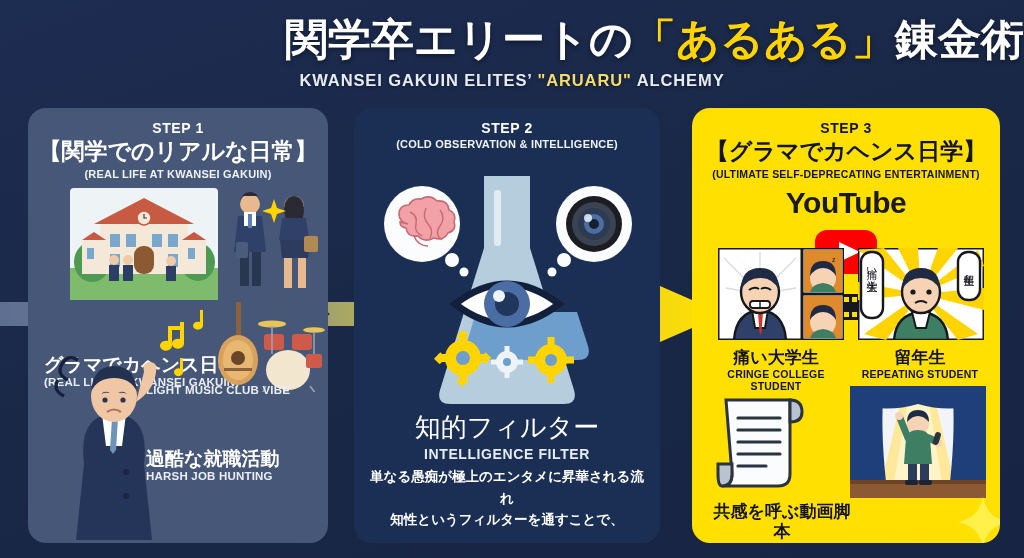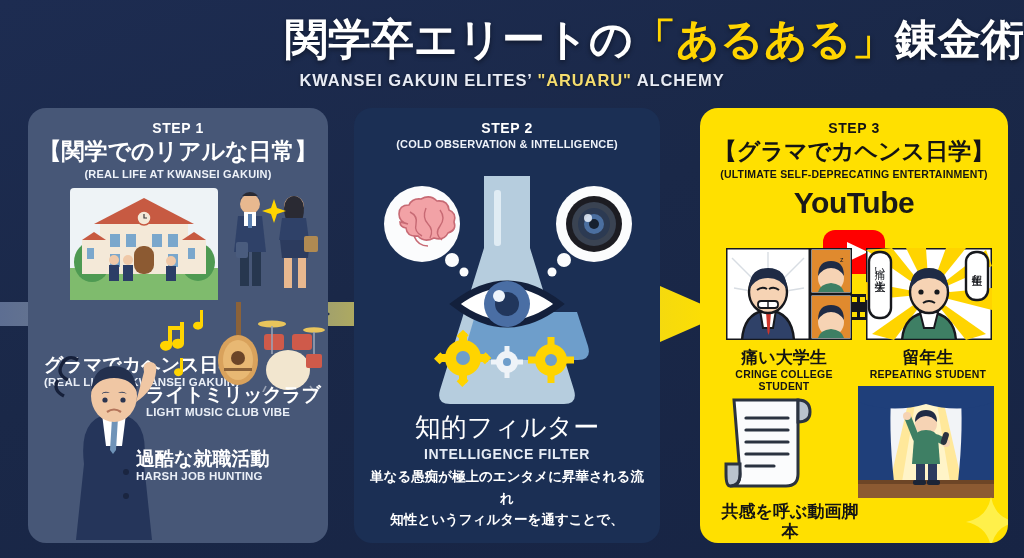--- a/index.html
+++ b/index.html
@@ -41,21 +41,21 @@
   }
 
   
   .panel {
     position: absolute; top: 108px; height: 435px;
     border-radius: 18px;
     overflow: hidden;
   }
   #panel-1 { left: 28px;  width: 300px; background: #475777; }
   #panel-2 { left: 354px; width: 306px; background: #1b2f54; }
-  #panel-3 { left: 692px; width: 308px; background: #ffe000; margin-left: 8px; }
+  #panel-3 { left: 692px; width: 308px; background: #ffe000; }
 
   .p-head { padding: 12px 10px 0; text-align: center; }
   .step-label {
     font-size: 14px; font-weight: 700; letter-spacing: .6px; color: #ffffff;
   }
   .step-jp {
     font-size: 23px; font-weight: 700; color: #ffffff; line-height: 1.25;
     margin-top: 1px; white-space: nowrap; text-align: center;
   }
   .step-en {
@@ -71,21 +71,21 @@
   #panel-3 .cap-en { color: #141414; font-size: 10.5px; }
 
   
   .blk { position: absolute; }
   #p1-campus { left: 42px; top: 80px; }
   #p1-cap1   { left: 16px; top: 246px; width: 230px; text-align: left; }
   #p1-walk   { left: 196px; top: 78px; }
   #p1-music  { left: 132px; top: 188px; }
   #p1-cap2   { left: 118px; top: 276px; width: 178px; text-align: left; }
   #p1-man    { left: 22px;  top: 248px; }
-  #p1-cap3   { left: 108px; top: 340px; width: 186px; text-align: left; }
+  #p1-cap3   { left: 118px; top: 340px; width: 186px; text-align: left; }
 
   
   #p2-art { position: absolute; left: 0; top: 68px; width: 306px; }
   #p2-filter { position: absolute; left: 0; top: 302px; width: 306px; text-align: center; }
   #p2-filter .f-jp { font-size: 26px; font-weight: 400; color: #fff; }
   #p2-filter .f-en { font-size: 14px; font-weight: 700; color: #e6ecf6; letter-spacing: .6px; margin-top: 1px;}
   #p2-desc {
     position: absolute; left: 12px; top: 358px; width: 282px; text-align: center;
     font-size: 13.5px; font-weight: 700; color: #ffffff; line-height: 1.6;
   }
@@ -224,21 +224,20 @@
           <g stroke="#9aa3b5" stroke-width="1.6">
             <line x1="14" y1="22" x2="14" y2="50"></line>
               <line x1="56" y1="28" x2="56" y2="50"></line>
             <line x1="8" y1="82" x2="4" y2="90"></line>
               <line x1="52" y1="82" x2="58" y2="90"></line>
           </g>
         </g>
       </svg>
     </div>
     <div class="blk" id="p1-cap2">
-      <div class="cap-jp">ライトミリックラブ</div>
       <div class="cap-en">LIGHT MUSIC CLUB VIBE</div>
     </div>
 
     <div class="blk" id="p1-man">
       <svg width="120" height="188" viewBox="0 0 120 188">
         <g stroke="#16203a" stroke-width="3.4" fill="none">
           <path d="M18 24 q-12 -6 -6 -16 q6 -10 16 -4"></path>
           <path d="M14 40 q-12 -6 -6 -16"></path>
         </g>
         <path d="M34 108 q-6 -50 30 -50 q36 0 30 50 l8 76 h-76 z" fill="#25355a"></path>

